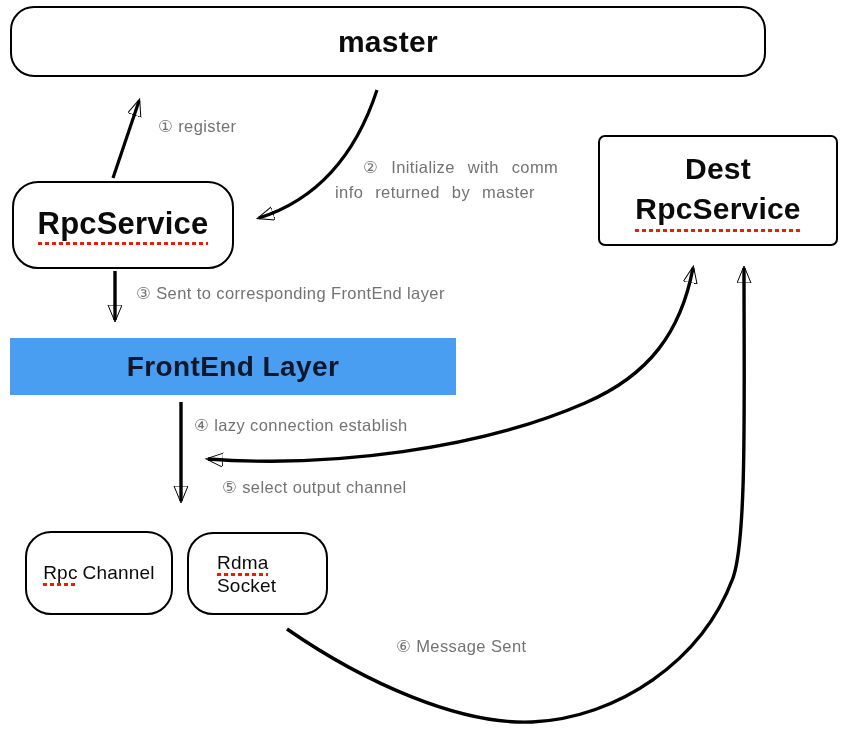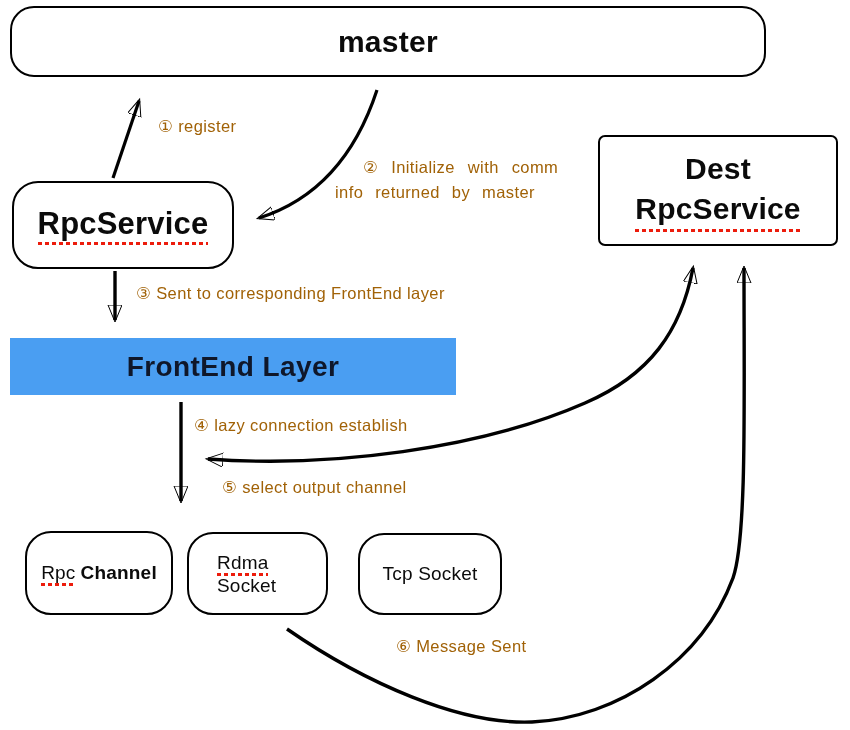--- a/index.html
+++ b/index.html
@@ -31,24 +31,24 @@
   .box-tcp{left:358px;top:533px;width:144px;height:82px;}
   .box-small .t{font-size:19px;letter-spacing:.2px;}
   .rdma-text{padding-left:28px;line-height:23px;}
 
   
   .sp{
     background-image:repeating-linear-gradient(90deg,#EC1C0C 0 4px,transparent 4px 7px);
     background-repeat:no-repeat;background-position:0 100%;background-size:100% 3px;
     padding-bottom:3px;
   }
-  .gap{margin-left:5px;font-weight:bold;}
+  .gap{margin-left:5px;}
 
   .lbl{
-    position:absolute;color:#a16207;font-size:16.5px;letter-spacing:.4px;white-space:nowrap;text-align:right;
+    position:absolute;color:#737373;font-size:16.5px;letter-spacing:.4px;white-space:nowrap;text-align:right;
   }
   .lbl.ws1{word-spacing:8px;}
   .lbl.ws2{word-spacing:7px;}
 </style>
 </head>
 <body>
 
 <div class="stage">
 
   <svg class="arrows" viewBox="0 0 850 730" aria-hidden="true">
@@ -86,23 +86,20 @@
     <span class="t"><span class="sp">Rpc</span><span class="gap">Channel</span></span>
   </div>
 
   <div class="box box-small box-rdma">
     <div class="t rdma-text">
       <div><span class="sp">Rdma</span></div>
       <div>Socket</div>
     </div>
   </div>
 
-  <div class="box box-small box-tcp">
-    <span class="t">Tcp Socket</span>
-  </div>
 
   <div class="lbl" style="left:158px;top:117px;">① register</div>
   <div class="lbl ws1" style="left:363px;top:158px;">② Initialize with comm</div>
   <div class="lbl ws2" style="left:335px;top:183px;">info returned by master</div>
   <div class="lbl" style="left:136px;top:284px;">③ Sent to corresponding FrontEnd layer</div>
   <div class="lbl" style="left:194px;top:416px;">④ lazy connection establish</div>
   <div class="lbl" style="left:222px;top:478px;">⑤ select output channel</div>
   <div class="lbl" style="left:396px;top:637px;">⑥ Message Sent</div>
 
 </div>

